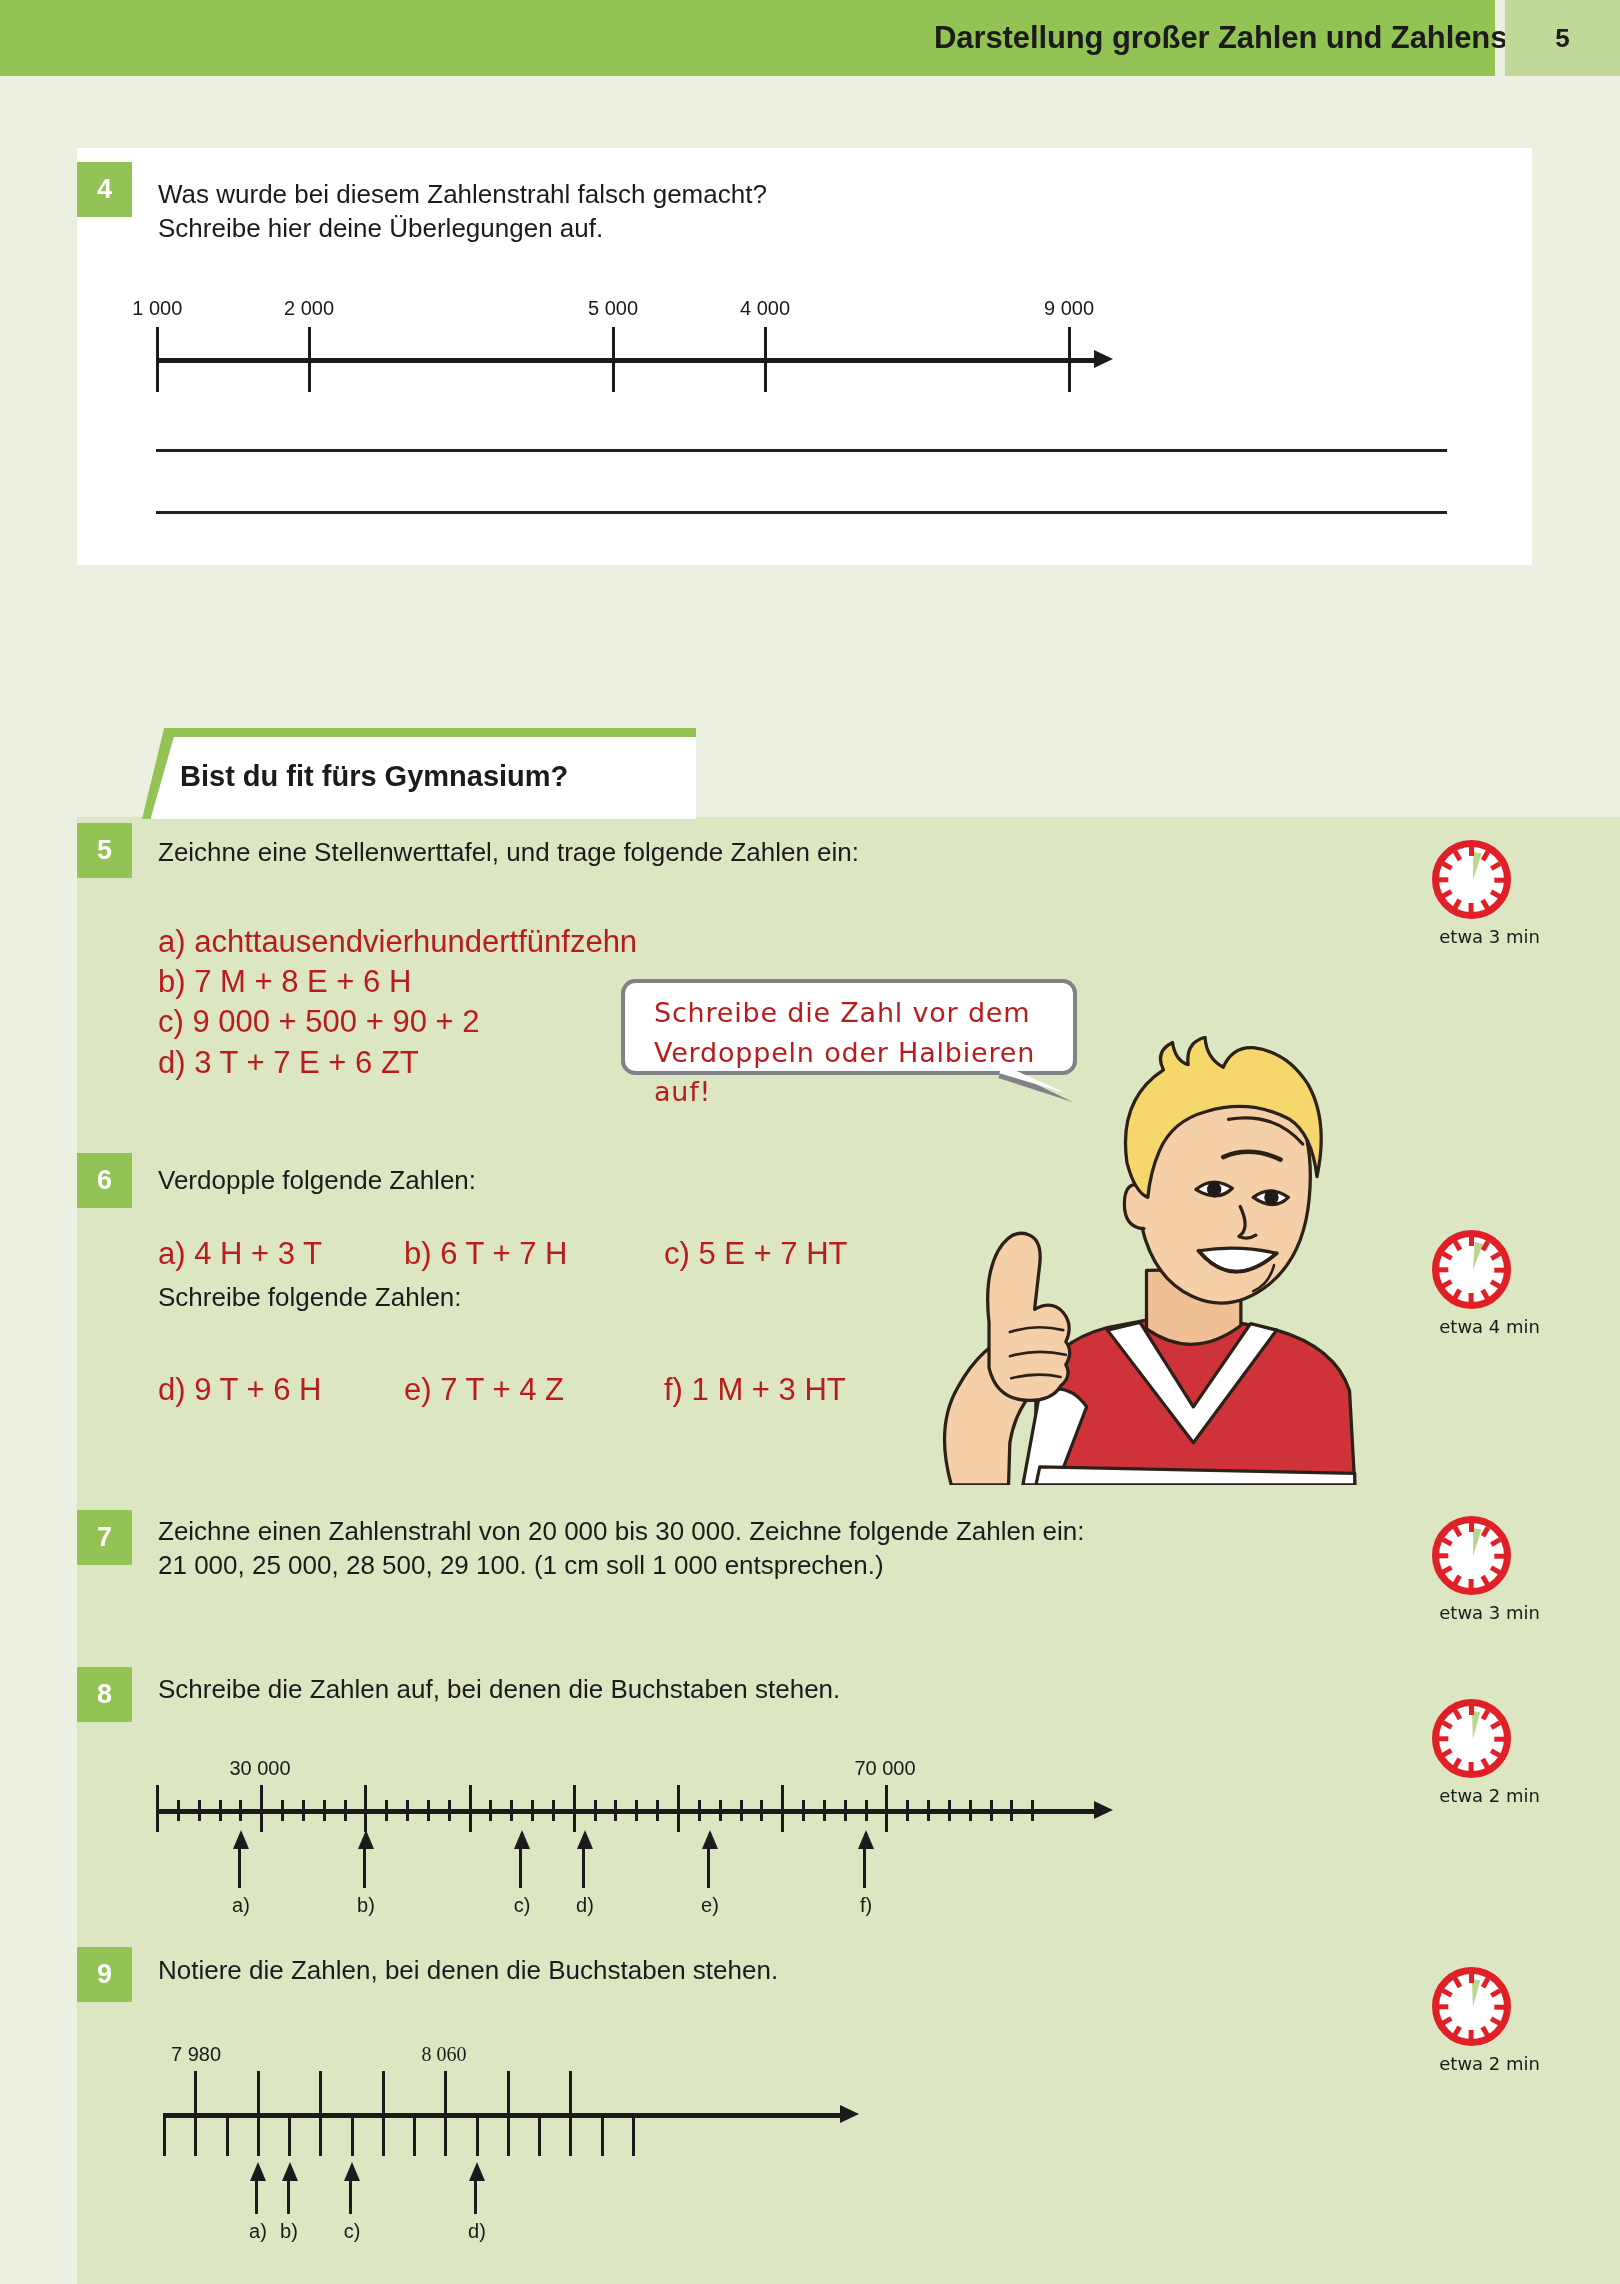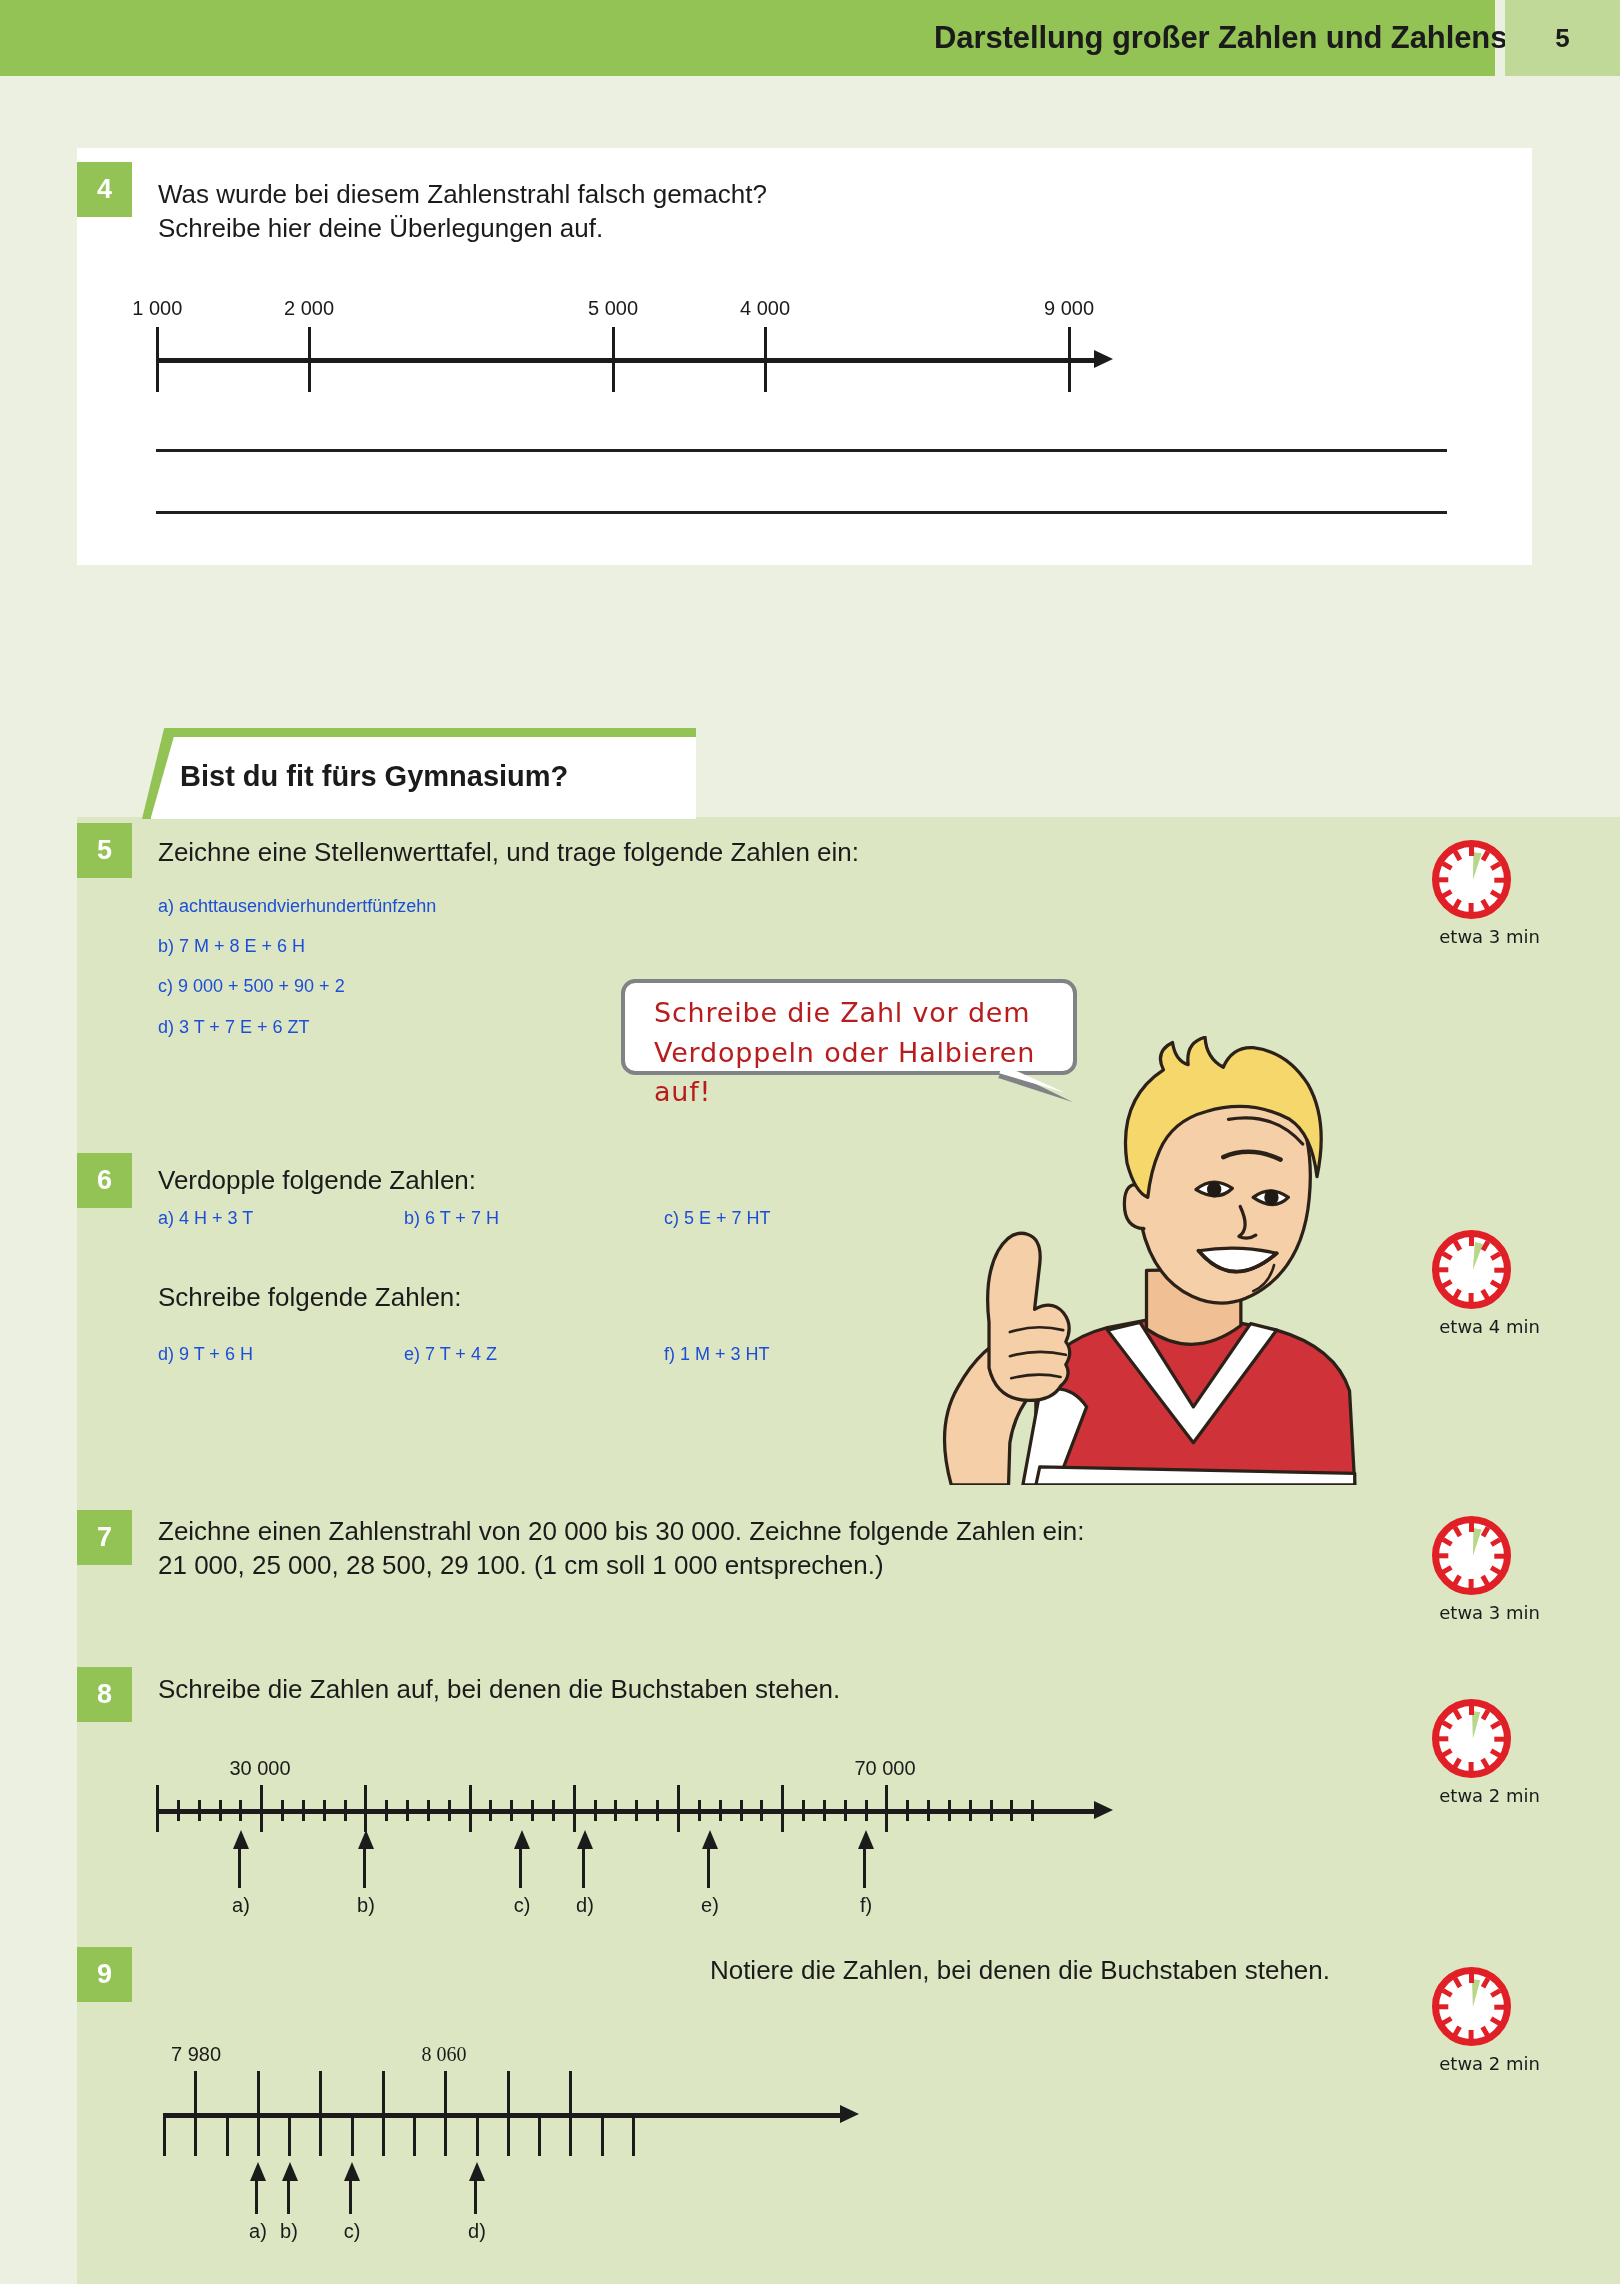--- a/index.html
+++ b/index.html
@@ -54,21 +54,21 @@
     display: flex; align-items: center; justify-content: center;
     line-height: 1;
   }
 
   
   .task-text {
     position: absolute;
     font-size: 26px; color: #1b1b1b; line-height: 1.32;
     white-space: pre-line;
   }
-  .sub-line { position: absolute; font-size: 18px; color: #1d4ed8; white-space: pre; }
+  .sub-line { position: absolute; font-size: 31px; color: #b91c1c; white-space: pre; margin-top: 28px; }
 
   
   .ans-line {
     position: absolute; height: 2.6px; background: #231f20;
   }
 
   
   .nline { position: absolute; }
   .nline .axis { position: absolute; height: 4.6px; background: #1b1b1b; left: 0; }
   .nline .tick { position: absolute; width: 3.3px; background: #1b1b1b; }
@@ -533,21 +533,21 @@
           <i></i>
         </div>
       <div class="t" style="transform:rotate(330deg);">
           <i></i>
         </div>
     </div>
     <div class="clock-label">etwa 2 min</div>
   </div>
 
   <div class="num-badge" style="left:77px; top:1947px;">9</div>
-  <div class="task-text" style="left:158px; top:1953px; width:1172px;text-align:right;">Notiere die Zahlen, bei denen die Buchstaben stehen.</div>
+  <div class="task-text" style="left:158px; top:1953px; width:1172px;">Notiere die Zahlen, bei denen die Buchstaben stehen.</div>
 
   <div class="nline" style="left:163px; top:1996px; width:716px; height:195px;">
     <div class="axis" style="top:117px; width:677px;"></div>
 
     <div class="tick" style="left:31px;  top:75px; height:46px;"></div>
     <div class="tick" style="left:94px; top:75px; height:46px;"></div>
     <div class="tick" style="left:156px; top:75px; height:46px;"></div>
     <div class="tick" style="left:219px; top:75px; height:46px;"></div>
     <div class="tick" style="left:281px; top:75px; height:46px;"></div>
     <div class="tick" style="left:344px; top:75px; height:46px;"></div>

